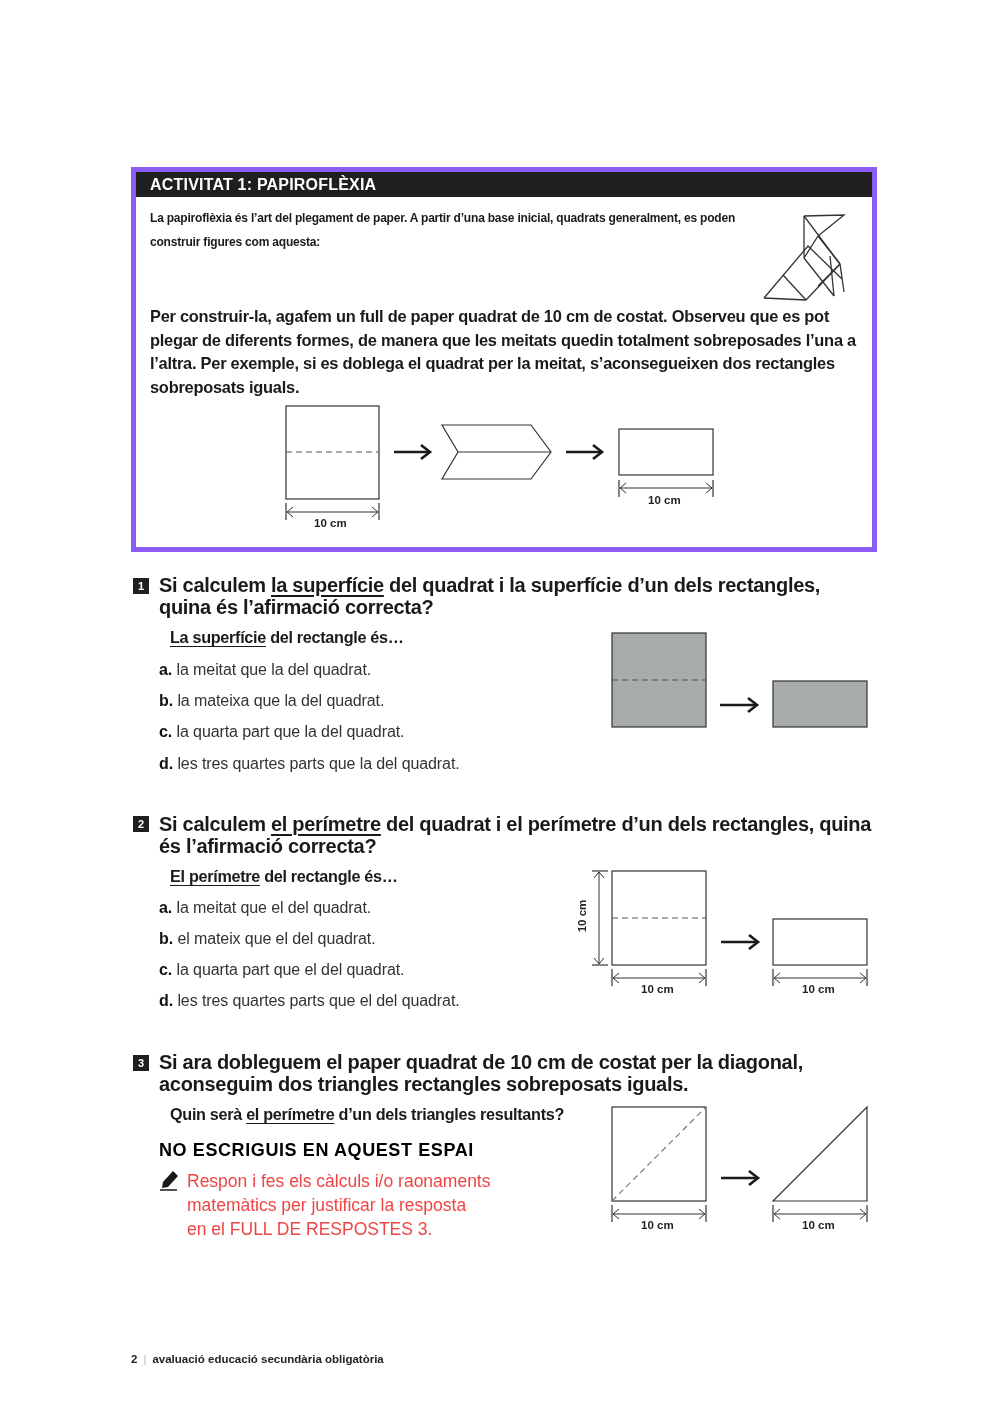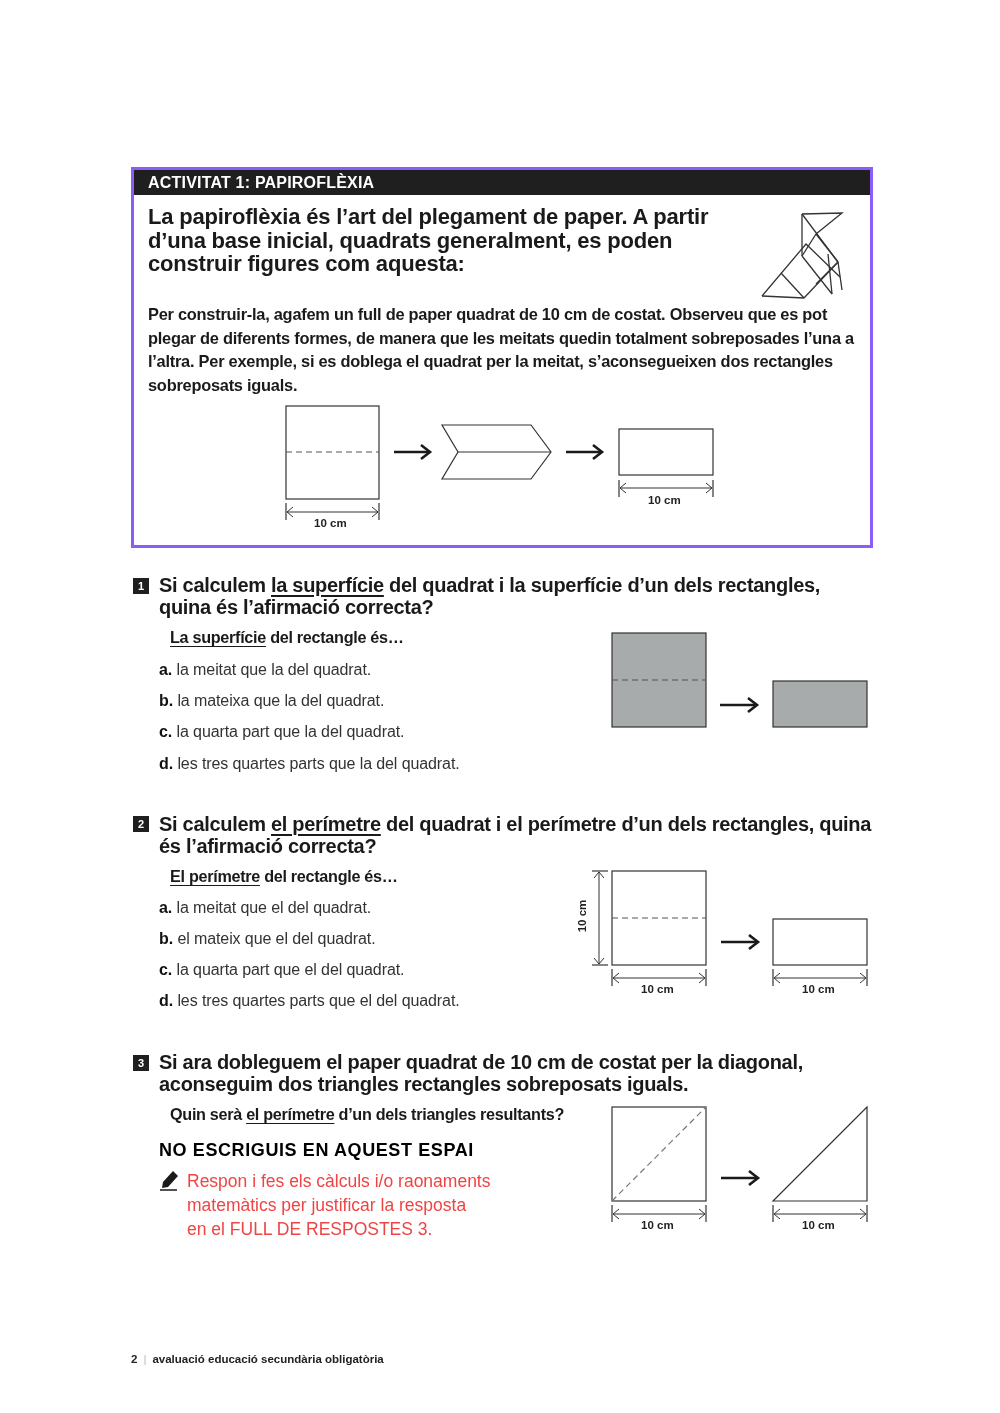--- a/index.html
+++ b/index.html
@@ -2,30 +2,30 @@
 <html><head>
   <meta charset="utf-8">
   <style>
     html, body { margin: 0; padding: 0; }
     body {
       width: 1000px; height: 1413px; background: #ffffff; position: relative;
       font-family: "Liberation Sans", sans-serif; color: #1a1a1a; overflow: hidden;
     }
     .activity-box {
       position: absolute; left: 131px; top: 167px; width: 736px; height: 375px;
-      border: 3px solid #8b5cf6;
+      border: 5px solid #8b5cf6;
     }
     .activity-header {
       position: absolute; left: 0; top: 0; width: 736px; height: 25px;
       background: #1f1f1f; color: #fff; font-weight: bold; font-size: 16px;
       line-height: 25px; padding-left: 14px; box-sizing: border-box; letter-spacing: 0.2px;
     }
     .intro {
       position: absolute; left: 14px; top: 35px; width: 600px;
-      font-weight: bold; font-size: 22px; line-height: 23.5px; letter-spacing: -0.2px;
+      font-weight: bold; font-size: 12px; line-height: 23.5px; letter-spacing: -0.2px;
     }
     .para {
       position: absolute; left: 14px; top: 133px; width: 710px;
       font-weight: bold; font-size: 16.4px; line-height: 23.5px; letter-spacing: -0.25px;
     }
     .qnum {
       position: absolute; width: 16px; height: 16px; background: #1f1f1f; color: #fff;
       font-size: 11px; font-weight: bold; text-align: center; line-height: 16px;
     }
     .qtext {

